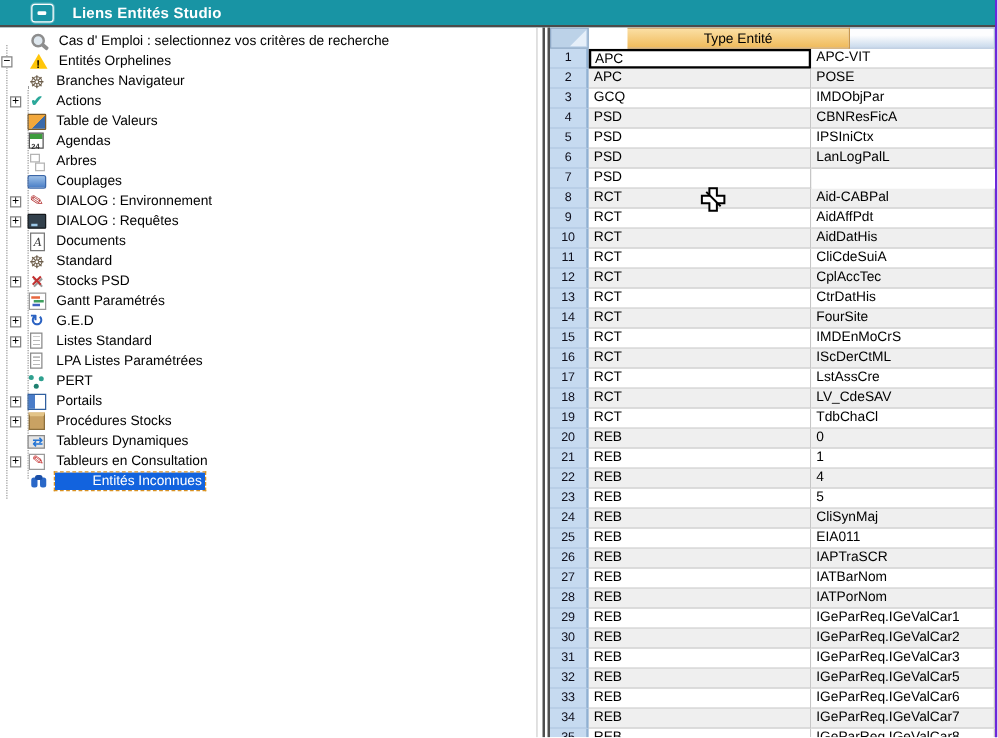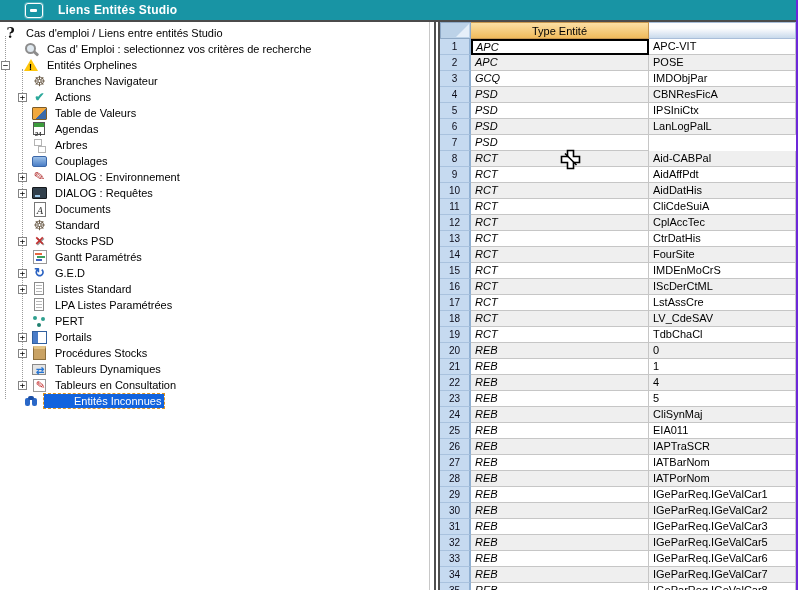--- a/index.html
+++ b/index.html
@@ -16,21 +16,21 @@
   .bodyarea{display:flex;height:568px;}
   .tree-panel{width:429px;background:#fff;position:relative;padding-top:3px;box-sizing:border-box;flex:none;overflow:hidden;}
   .gap{width:4px;background:#fff;border-left:1px solid #c8c8c8;flex:none;}
   .splitter{width:6px;background:#fff;border-left:2px solid #4f4f4f;border-right:2px solid #4f4f4f;box-sizing:border-box;flex:none;}
   .grid-panel{flex:1;overflow:hidden;background:#fff;display:flex;flex-direction:column;}
 
   
   .trow{height:16px;display:flex;align-items:center;white-space:nowrap;position:relative;z-index:2;}
   .trow.lvl0{padding-left:2px;}
   .trow.lvl1{padding-left:1px;}
-  .trow.lvl2{padding-left:18px;}
+  .trow.lvl2{padding-left:8px;}
   .expander{width:9px;height:9px;box-sizing:border-box;border:1px solid #848484;background:#fff;color:#000;
     display:flex;align-items:center;justify-content:center;font-size:9px;line-height:7px;flex:none;margin-right:4px;font-family:"DejaVu Sans Mono",monospace;}
   .expander.none{visibility:hidden;}
   .trow.lvl1 .exp-slot{margin-right:13px;}
   .tlabel{padding:1px 3px;}
   .trow.selected .tlabel{background:#1263DE;color:#fff;outline:1px dashed #d99223;padding-left:30px;}
   .rail{position:absolute;border-left:1px dotted #9a9a9a;width:0;z-index:1;}
   .rail1{left:5px;top:14px;height:363px;}
   .rail2{left:22px;top:47px;height:314px;}
 
@@ -68,27 +68,27 @@
   .ti-tablesync::after{content:"⇄";position:absolute;left:5px;top:2px;font-size:10px;font-weight:bold;color:#2474d4;}
   .ti-pen::before{content:"";position:absolute;left:2px;top:1px;width:11px;height:11px;border:1px solid #999;background:#fff;}
   .ti-pen::after{content:"✎";position:absolute;left:5px;top:0px;font-size:11px;color:#c02020;transform:rotate(-8deg);}
   .ti-binoculars::before{content:"";position:absolute;left:2px;top:4px;width:5px;height:8px;background:#2a68c8;border-radius:2px;box-shadow:7px 0 0 #2a68c8;}
   .ti-binoculars::after{content:"";position:absolute;left:5px;top:2px;width:6px;height:4px;background:#1a4ea6;border-radius:2px;}
 
   
   .grid-header{display:flex;height:17px;flex:none;}
   .corner{width:31px;flex:none;background:#BCD2E8;border:1px solid #8FA9C6;box-sizing:border-box;position:relative;}
   .corner::after{content:"";position:absolute;right:1px;bottom:1px;border-left:13px solid transparent;border-bottom:13px solid #E6EFF9;}
-  .hdr-type{width:178px;flex:none;background:linear-gradient(#FBDFA4,#F0BB5C);border:1px solid #C79750;border-left:none;box-sizing:border-box;display:flex;align-items:center;justify-content:center;font-size:11px;color:#000;}
+  .hdr-type{width:178px;flex:none;background:linear-gradient(#FBDFA4,#F0BB5C);border:1px solid #C79750;border-left:none;box-sizing:border-box;display:flex;align-items:center;justify-content:center;font-size:11px;color:#000;margin-left:31px;}
   .hdr-name{flex:1;background:linear-gradient(#FDFDFE 0 35%,#C9DAEC);border:1px solid #A9BED9;border-left:none;box-sizing:border-box;}
   .grid-rows{flex:1;overflow:hidden;}
   .grow{display:flex;height:16px;box-sizing:border-box;}
   .rn{width:31px;flex:none;background:#C6DAF0;border-right:2px solid #90B0D2;border-bottom:1px solid #A9C2DE;box-sizing:border-box;display:flex;align-items:center;justify-content:center;font-size:10px;color:#0d0d1a;}
   .cell{box-sizing:border-box;border-right:1px solid #C6C6C6;border-bottom:1px solid #C6C6C6;padding:1px 4px 0 4px;white-space:nowrap;overflow:hidden;background:#fff;}
-  .cell.type{width:178px;flex:none;font-style:italic;}
+  .cell.type{width:178px;flex:none;}
   .cell.name{flex:1;}
   .grow.even .cell{background:#EFEFEF;}
   .cell.active{background:#fff !important;border:2px solid #000;padding:0 3px;}
 
   
   .cursor{position:absolute;left:560px;top:149px;z-index:9;}
 </style>
 </head>
 <body>
 
@@ -98,24 +98,20 @@
     <span class="app-icon"></span>
     <span class="title">Liens Entités Studio</span>
   </div>
 
   <div class="bodyarea">
 
     <div class="tree-panel">
       <div class="rail rail1"></div>
       <div class="rail rail2"></div>
       <div id="tree-root">
-          <div class="trow lvl0">
-            <span class="ti ti-question"></span>
-            <span class="tlabel">Cas d'emploi / Liens entre entités Studio</span>
-          </div>
           <div class="trow lvl1">
             <span class="expander exp-slot none"></span>
             <span class="ti ti-search"></span>
             <span class="tlabel">Cas d' Emploi : selectionnez vos critères de recherche</span>
           </div>
           <div class="trow lvl1">
             <span class="expander exp-slot">−</span>
             <span class="ti ti-warning"></span>
             <span class="tlabel">Entités Orphelines</span>
           </div>

